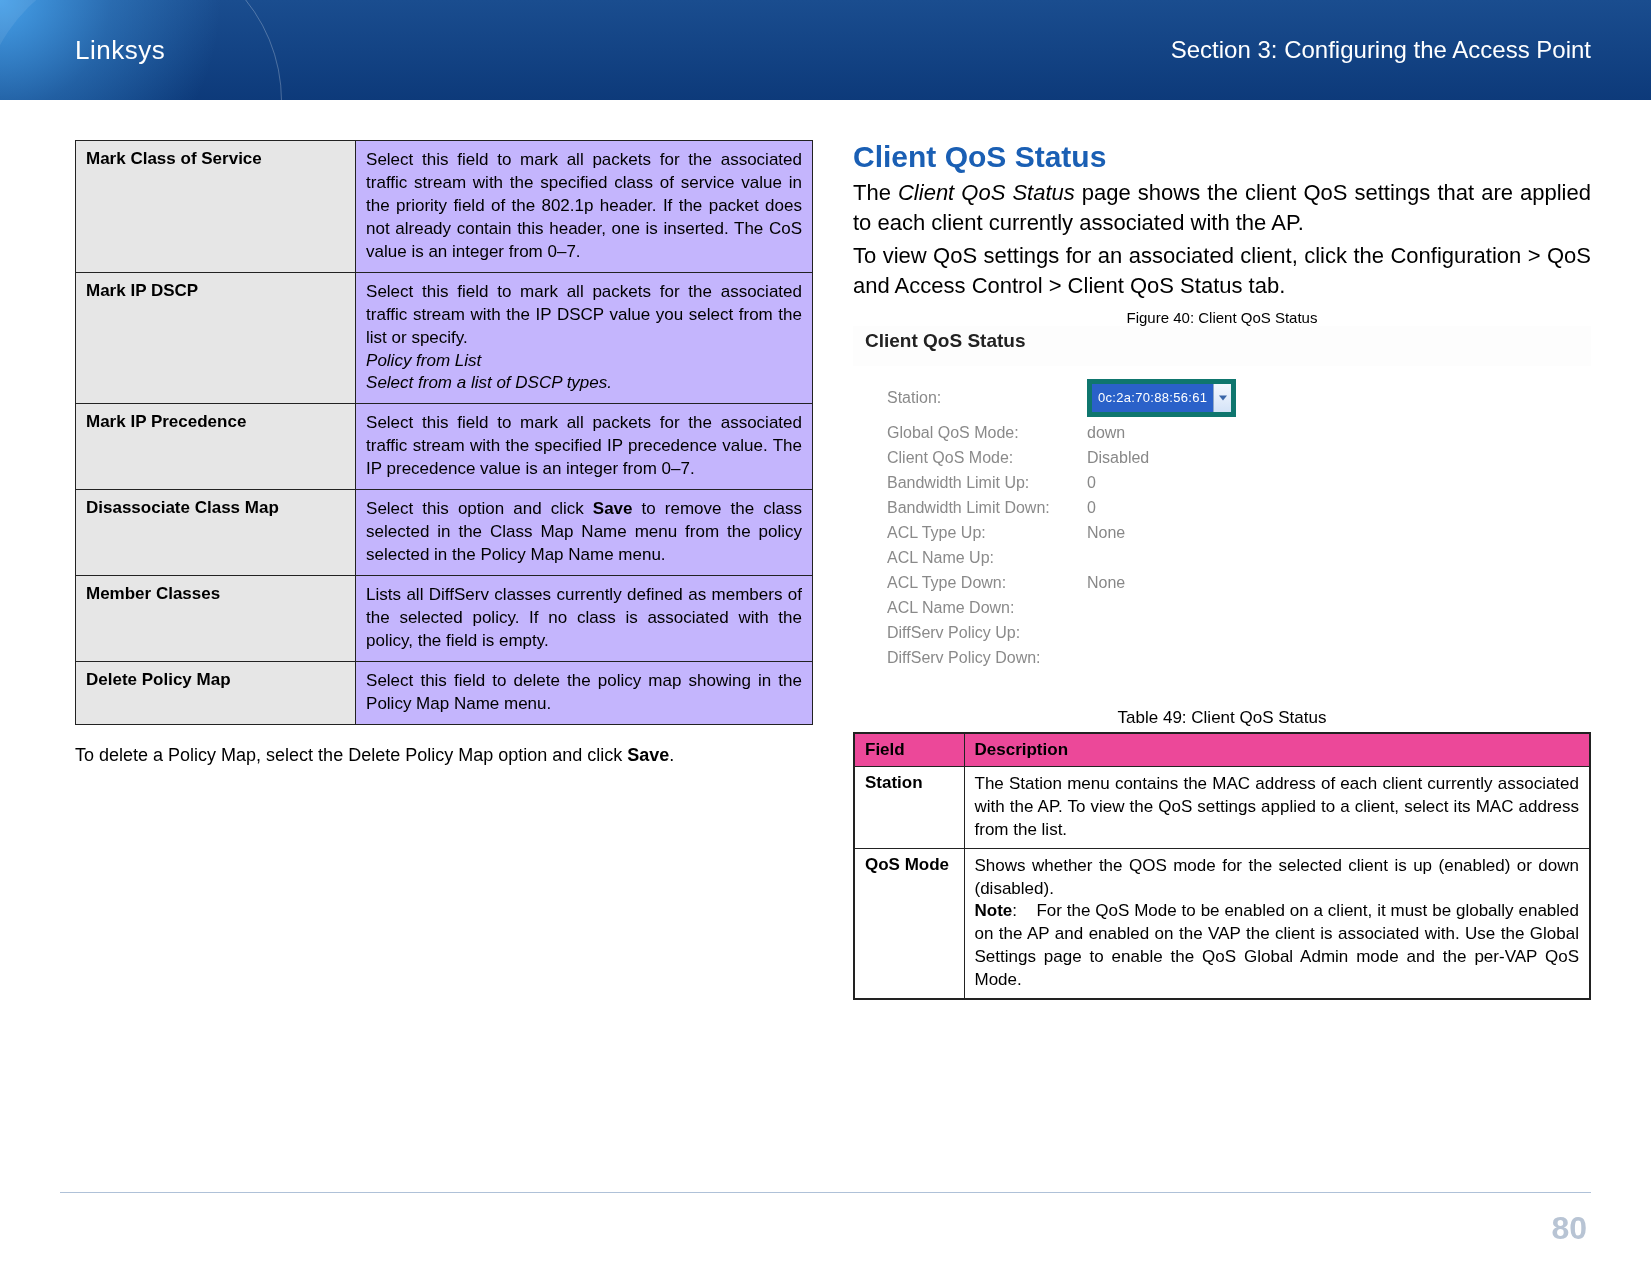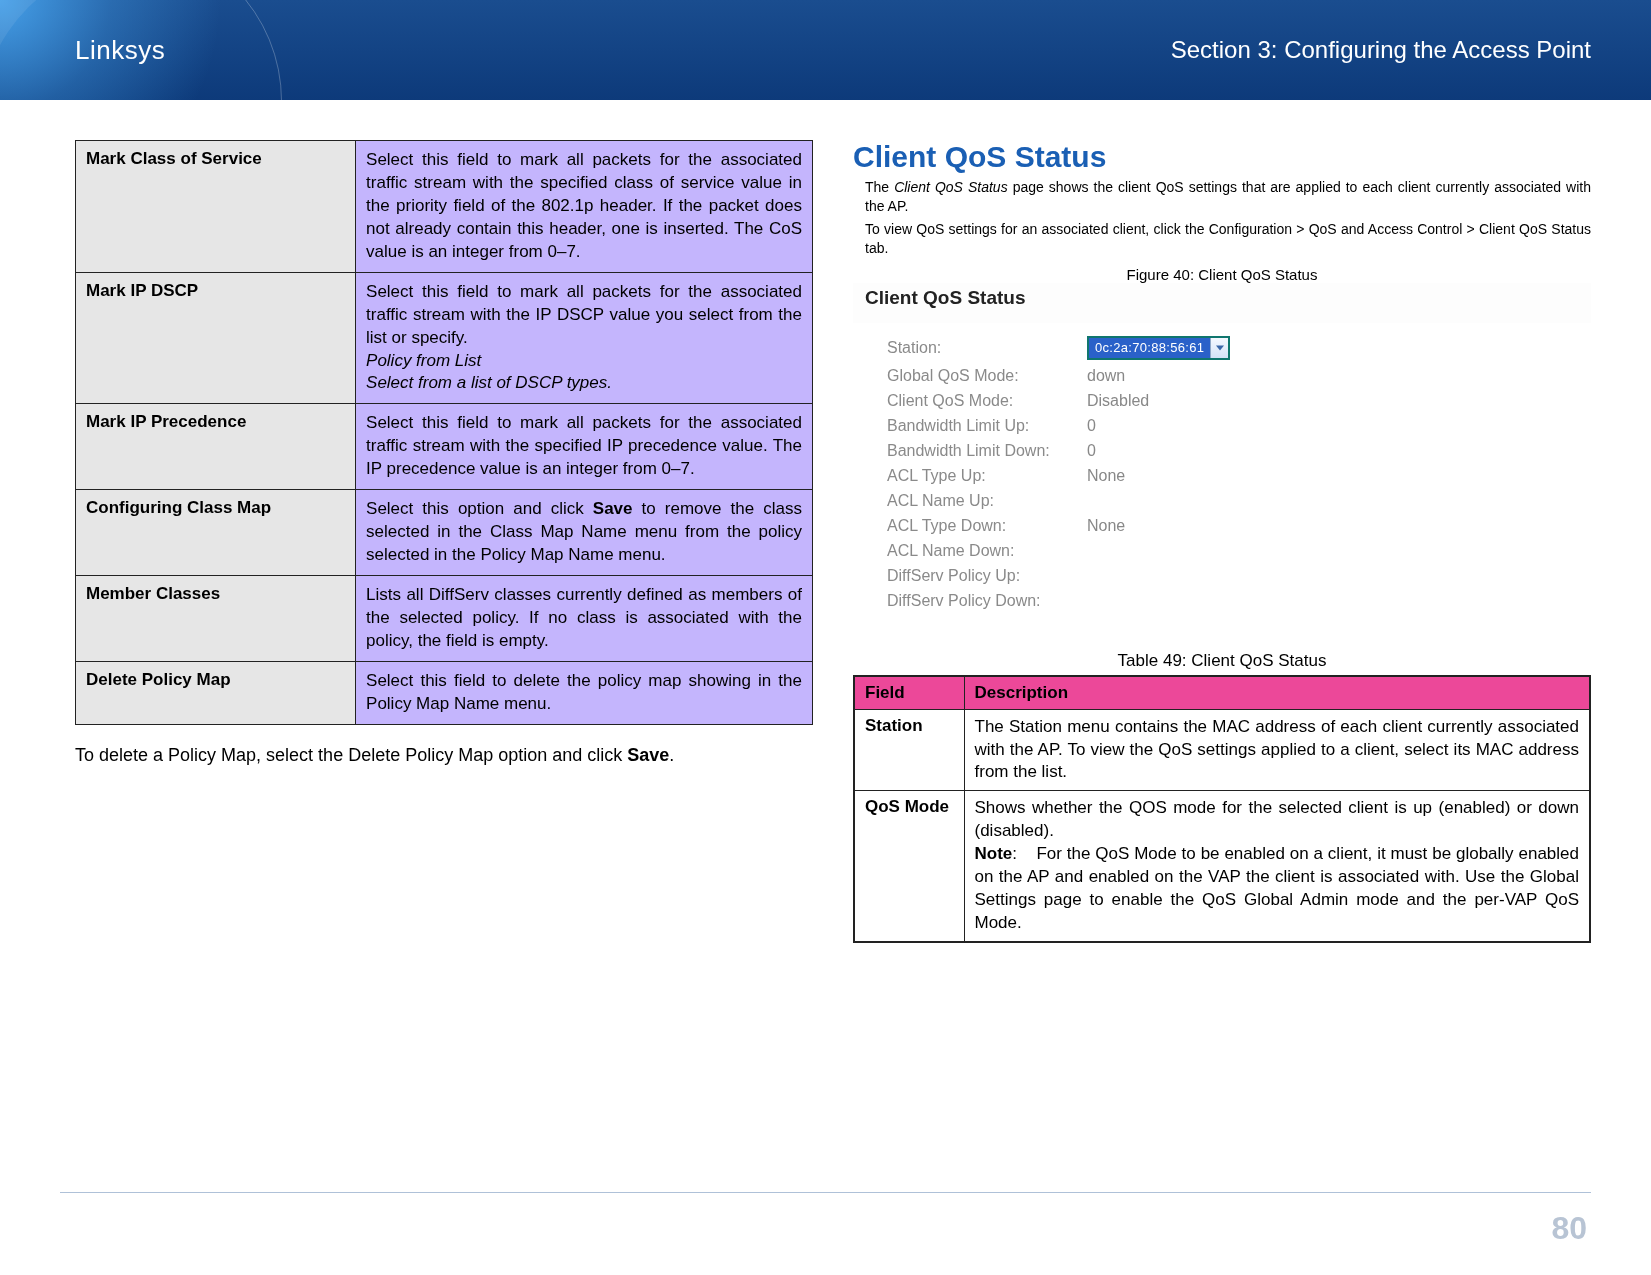--- a/index.html
+++ b/index.html
@@ -13,30 +13,30 @@
   .content { display: flex; gap: 40px; padding: 40px 60px 20px 75px; }
   .col { flex: 1 1 50%; }
   table.spec { border-collapse: collapse; width: 100%; font-size: 17px; }
   table.spec td, table.spec th { border: 1.5px solid #222; padding: 8px 10px; vertical-align: top; text-align: left; }
   table.spec td.label { background: #e6e6e6; font-weight: 700; width: 38%; }
   table.spec td.desc { background: #c4b5fd; line-height: 1.35; text-align: justify; }
   .italic { font-style: italic; }
   .after-text { font-size: 18px; margin-top: 18px; line-height: 1.4; }
   .after-text strong { font-weight: 700; }
   h2.qos { color: #1a5fb4; font-size: 30px; font-weight: 700; margin-bottom: 4px; }
-  .intro { font-size: 14px; line-height: 1.35; text-align: justify; margin-left: 12px; }
+  .intro { font-size: 22px; line-height: 1.35; text-align: justify; }
   .intro em { font-style: italic; }
   .fig-cap { text-align: center; font-size: 15px; margin: 8px 0 0; }
   .screenshot { border: none; background: #fdfdfd; padding: 0; font-family: Arial, sans-serif; }
   .screenshot .ss-title { font-weight: 700; font-size: 19px; color: #222; padding: 4px 10px 14px 12px; }
   .ss-body { background: #fff; padding: 6px 10px 12px 34px; }
   .ss-row { display: flex; align-items: center; font-size: 16px; color: #888; margin: 7px 0; }
   .ss-row .ss-label { width: 200px; color: #8a8a8a; }
   .ss-row .ss-val { color: #888; }
-  .dropdown { display: inline-flex; align-items: stretch; border: 2px solid #0f766e; height: 24px; background: #fff; }
+  .dropdown { display: inline-flex; align-items: stretch; border: 5px solid #0f766e; height: 38px; background: #fff; }
   .dropdown .dd-val { background: #2a61c9; color: #fff; font-size: 13px; padding: 2px 6px; display: flex; align-items: center; letter-spacing: 0.3px; }
   .dropdown .dd-arrow { width: 18px; background: linear-gradient(180deg,#f4f8ff,#d4e3f7); display: flex; align-items: center; justify-content: center; border-left: 1px solid #8fa8c8; }
   .dd-arrow svg { width: 8px; height: 6px; }
   .tbl-cap { text-align: center; font-size: 17px; margin: 22px 0 4px; }
   table.fields { border-collapse: collapse; width: 100%; font-size: 17px; border: 2px solid #222; }
   table.fields th, table.fields td { border: 1.5px solid #222; padding: 6px 10px; vertical-align: top; text-align: left; }
   table.fields th { font-weight: 700; background: #ec4899; }
   table.fields td.flabel { font-weight: 700; width: 110px; }
   table.fields td.fdesc { line-height: 1.35; text-align: justify; }
   .page-number { position: absolute; right: 64px; bottom: 28px; font-size: 32px; font-weight: 700; color: #b8c4d4; }
@@ -62,21 +62,21 @@
             </tr>
             <tr>
               <td class="label">Mark IP DSCP</td>
               <td class="desc">Select this field to mark all packets for the associated traffic stream with the IP DSCP value you select from the list or specify.<br><span class="italic">Policy from List</span><br><span class="italic">Select from a list of DSCP types.</span></td>
             </tr>
             <tr>
               <td class="label">Mark IP Precedence</td>
               <td class="desc">Select this field to mark all packets for the associated traffic stream with the specified IP precedence value. The IP precedence value is an integer from 0–7.</td>
             </tr>
             <tr>
-              <td class="label">Configuring Class Map</td>
+              <td class="label">Disassociate Class Map</td>
               <td class="desc">Select this option and click <b>Save</b> to remove the class selected in the Class Map Name menu from the policy selected in the Policy Map Name menu.</td>
             </tr>
             <tr>
               <td class="label">Member Classes</td>
               <td class="desc">Lists all DiffServ classes currently defined as members of the selected policy. If no class is associated with the policy, the field is empty.</td>
             </tr>
             <tr>
               <td class="label">Delete Policy Map</td>
               <td class="desc">Select this field to delete the policy map showing in the Policy Map Name menu.</td>
             </tr>

